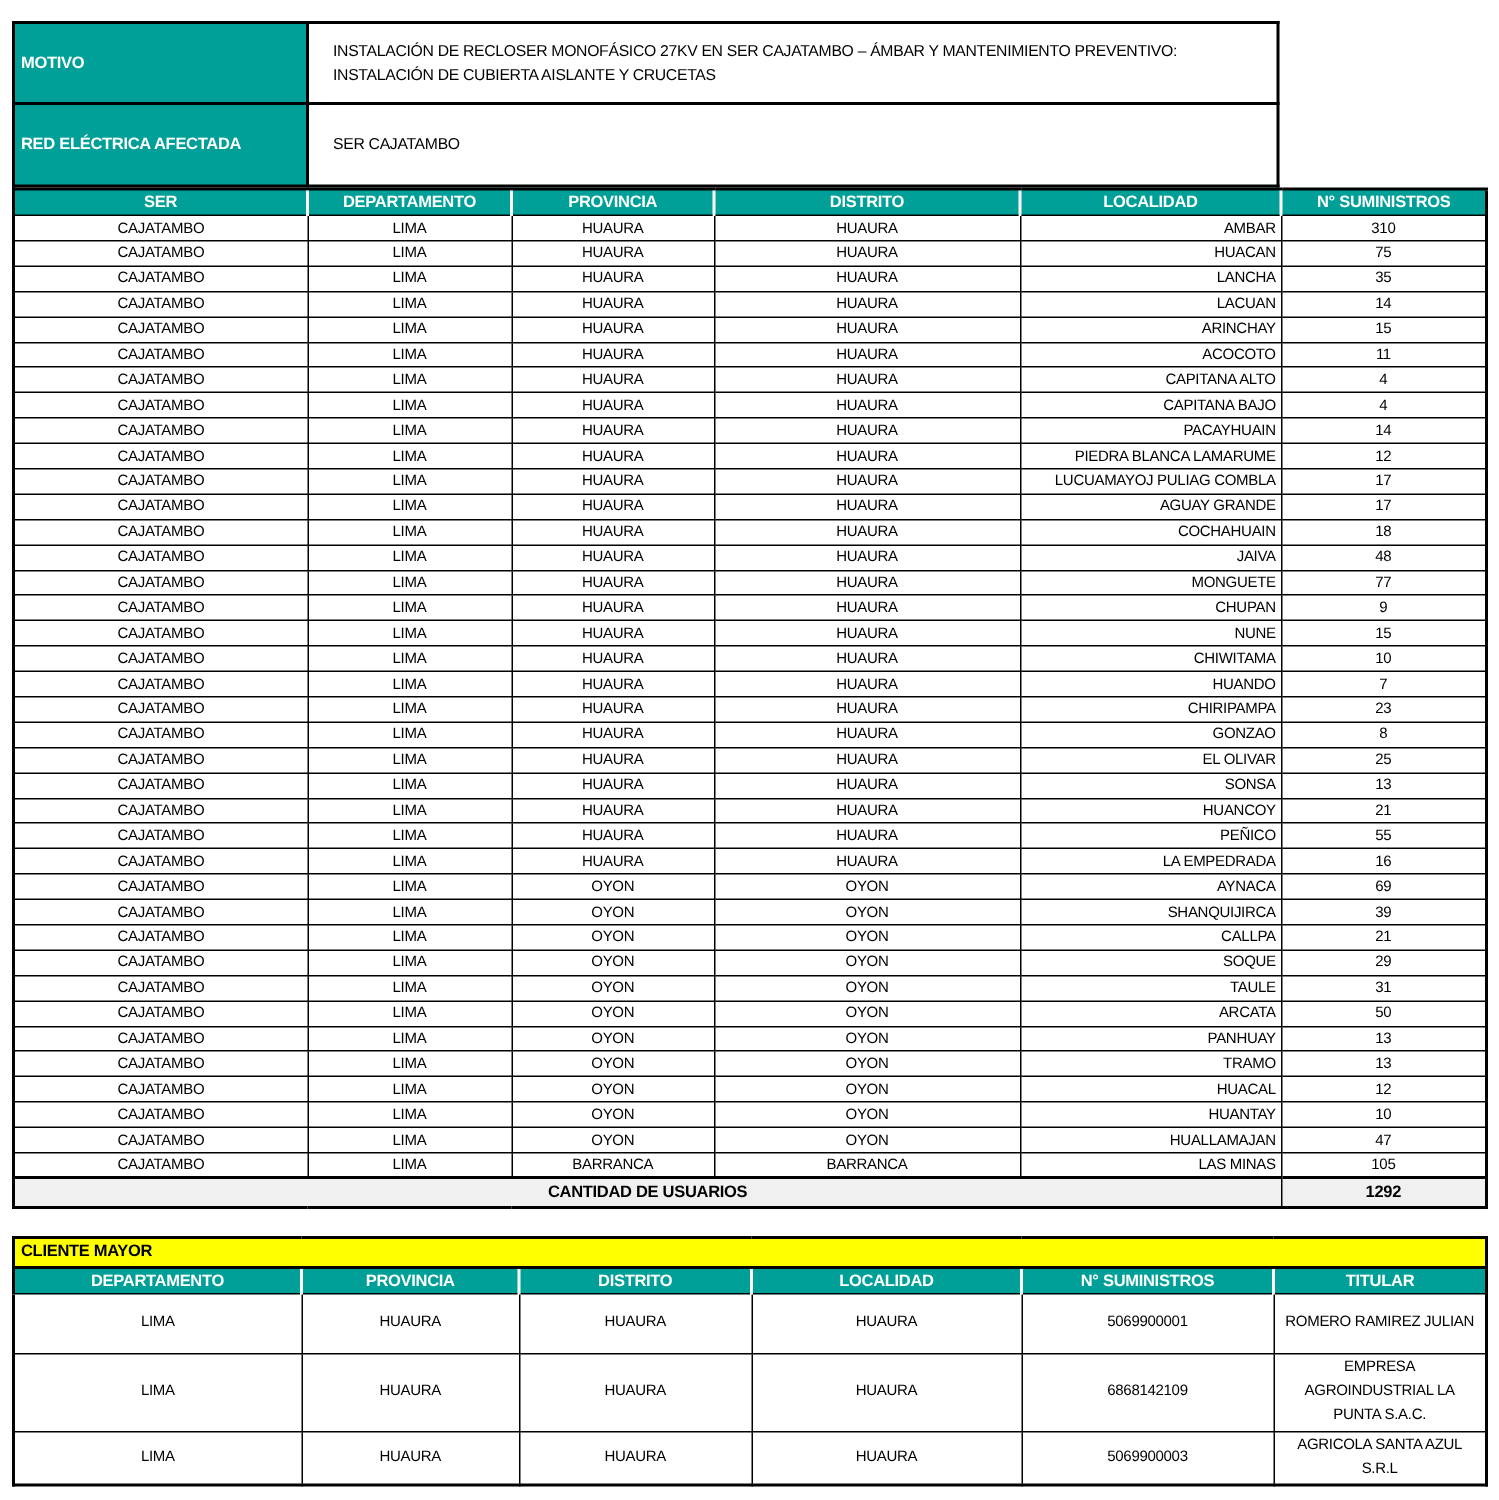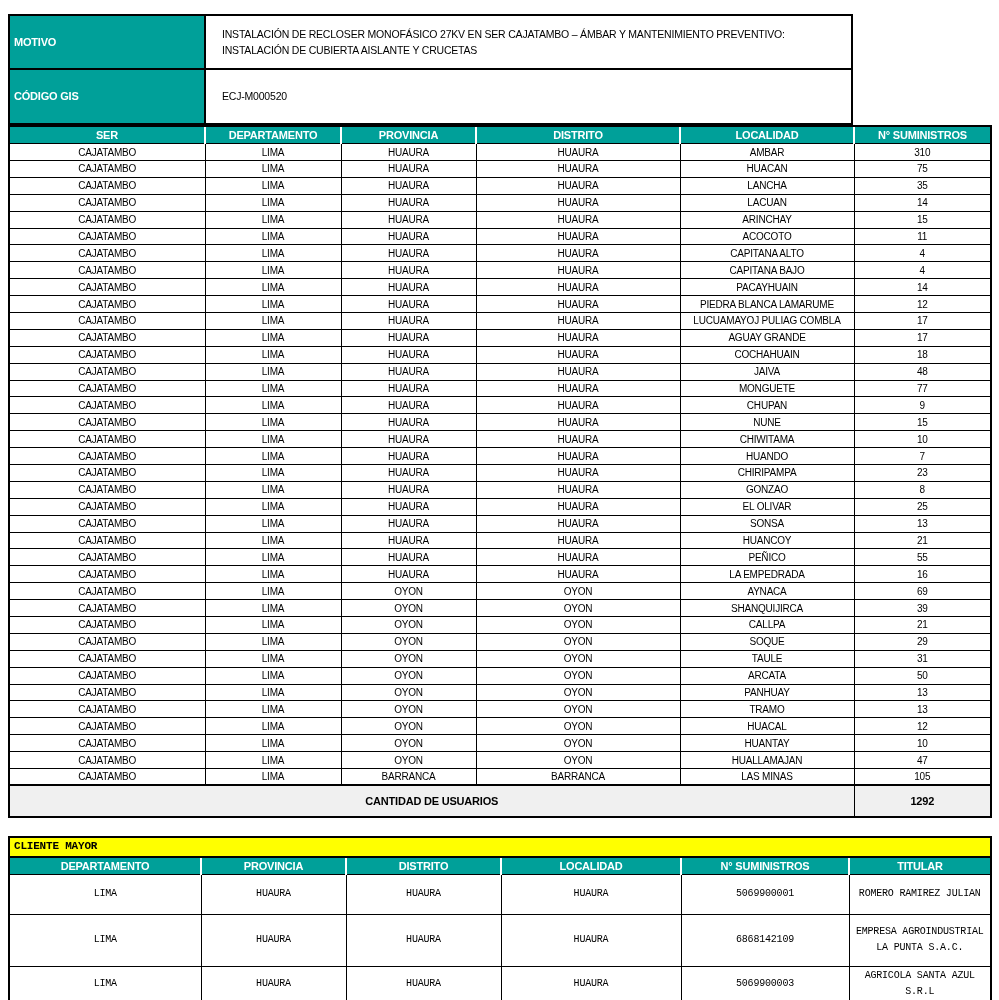--- a/index.html
+++ b/index.html
@@ -46,63 +46,63 @@
     border-left:2px solid #fff;border-bottom:1px solid var(--border);
     border-top:2px solid var(--border);
     margin-left:48px;
   }
   .main-table th:first-child{border-left:2px solid var(--border);}
   .main-table td{
     font-size:10px;text-align:center;height:16.9px;
     padding:0 3px;letter-spacing:-0.2px;
     border:1px solid var(--border);overflow:hidden;white-space:nowrap;
   }
-  .main-table td.loc{text-align:center;}
+  .main-table td.loc{text-align:right;}
   .main-table tr.total-row td{
     background:var(--total-bg);font-weight:bold;font-size:11px;
-    height:32px;border-top:2px solid var(--border);
+    height:20px;border-top:2px solid var(--border);
   }
 
   
   .gap{height:18px;}
   .cm-table{width:982px;border:2px solid var(--border);}
   .cm-table td.cm-title{
     background:var(--yellow);font-size:11px;font-weight:bold;
     text-align:left;height:15px;padding:0 4px;
     border:2px solid var(--border);letter-spacing:-0.2px;
   }
   .cm-table th{
     background:var(--teal);color:#fff;font-size:11px;font-weight:bold;
     text-align:center;height:17px;padding:0 2px;letter-spacing:-0.2px;
     border-left:2px solid #fff;border-bottom:1px solid var(--border);
     border-top:2px solid var(--border);
   }
   .cm-table th:first-child{border-left:2px solid var(--border);}
   .cm-table td{
     font-size:10px;text-align:center;padding:1px 4px;line-height:1.6;
-    border:1px solid var(--border);letter-spacing:-0.2px;font-family:Liberation Mono, monospace;
+    border:1px solid var(--border);letter-spacing:-0.2px;
   }
   .cm-table tr.cm-row-0{height:40px;}
   .cm-table tr.cm-row-1{height:52px;}
   .cm-table tr.cm-row-2{height:34px;}
 </style>
 </head>
 <body>
 
 <div class="sheet">
 
   <table class="info-table">
     <tbody>
         <tr>
           <th>MOTIVO</th>
           <td>INSTALACIÓN DE RECLOSER MONOFÁSICO 27KV EN SER CAJATAMBO – ÁMBAR Y MANTENIMIENTO PREVENTIVO: INSTALACIÓN DE CUBIERTA AISLANTE Y CRUCETAS</td>
         </tr>
         <tr>
-          <th>CÓDIGO GIS</th>
-          <td>ECJ-M000520</td>
+          <th>RED ELÉCTRICA AFECTADA</th>
+          <td>SER CAJATAMBO</td>
         </tr>
       </tbody>
   </table>
 
   <table class="main-table">
     <colgroup>
       <col style="width:196px">
         <col style="width:136px">
         <col style="width:135px">
       <col style="width:204px">

